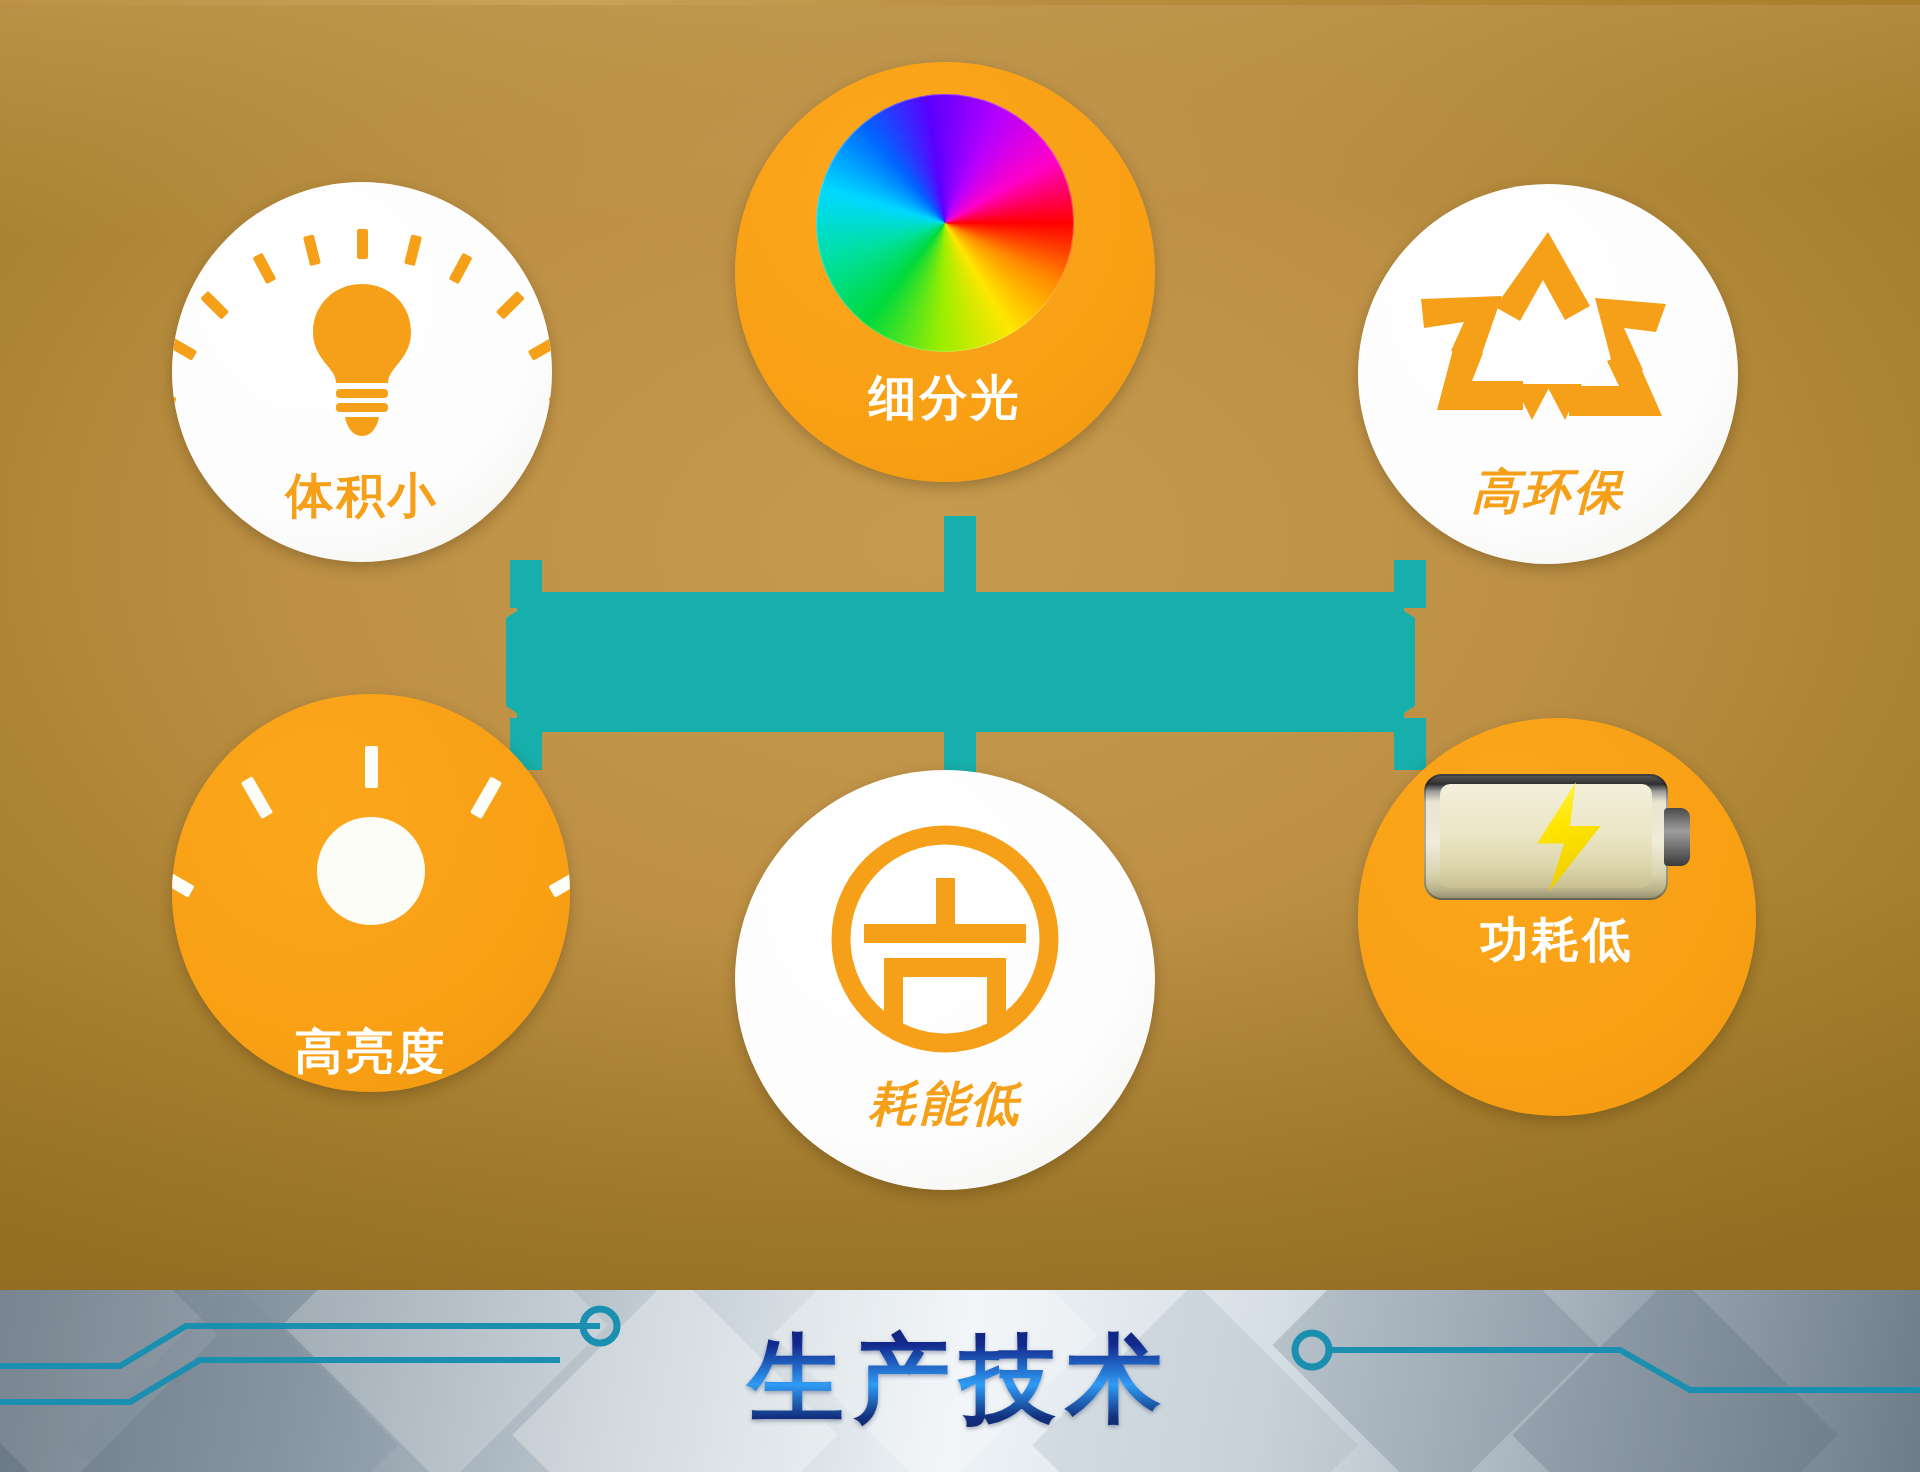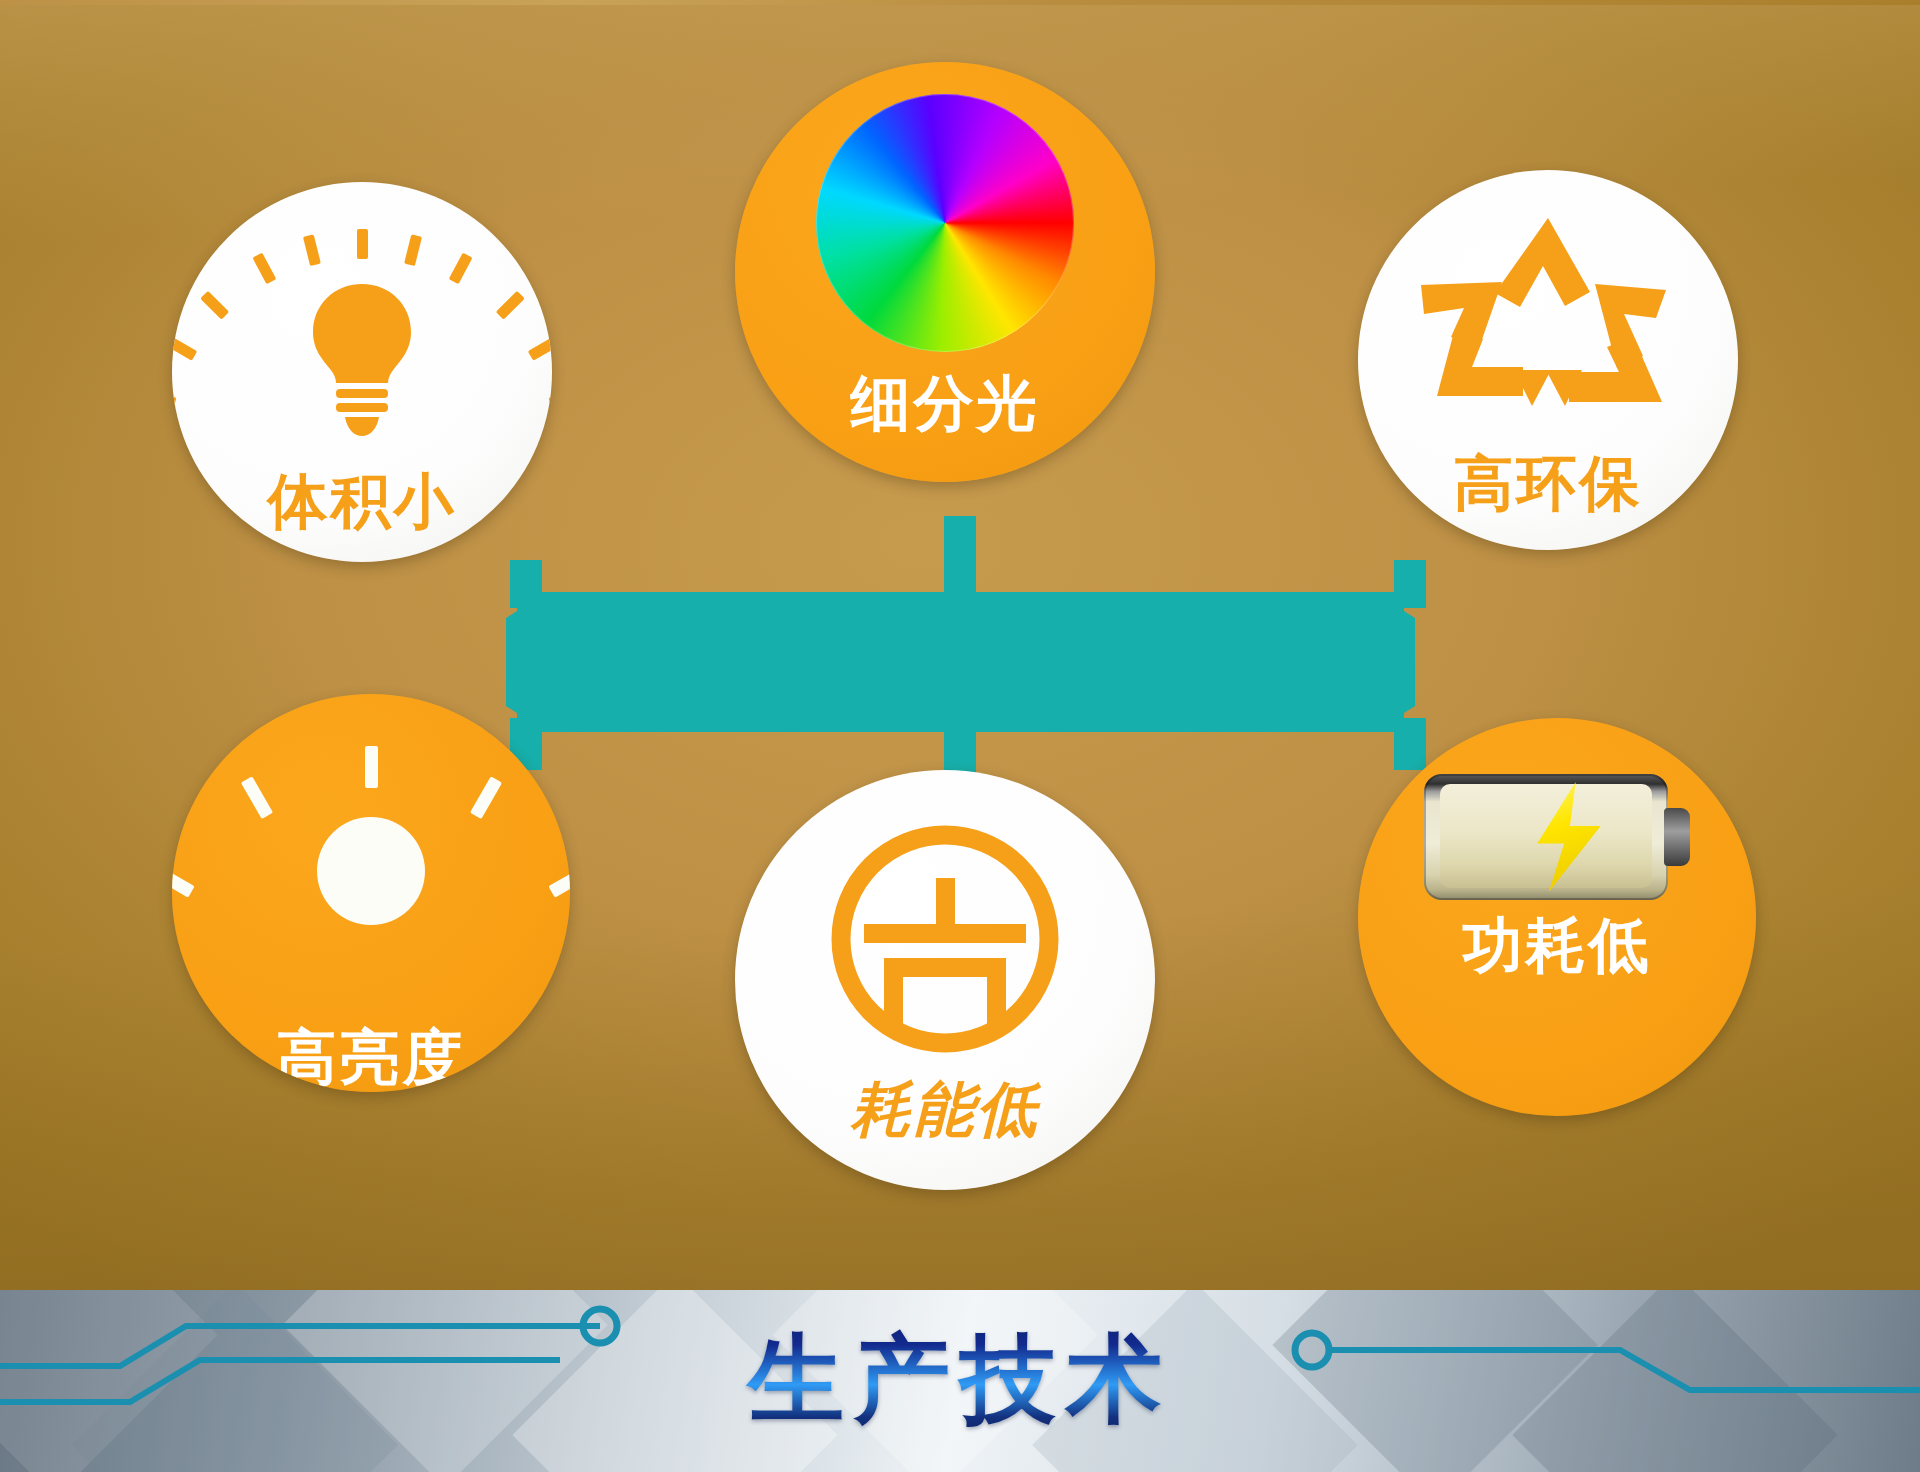--- a/index.html
+++ b/index.html
@@ -55,29 +55,29 @@
 
   
   .node{position:absolute;border-radius:50%;
     box-shadow:0 5px 14px rgba(60,40,10,.30);
     display:flex;flex-direction:column;align-items:center;justify-content:flex-start;
     overflow:hidden;}
   .node.white{background:radial-gradient(circle at 38% 30%,#ffffff 0%,#fdfdfd 62%,#efefec 100%);}
   .node.orange{background:radial-gradient(circle at 38% 30%,#fba71c 0%,#f9a015 60%,#f0980e 100%);}
   .node .icon-wrap{flex:0 0 auto;display:flex;align-items:center;justify-content:center;}
   .node .cap{
-    font-size:60px;font-weight:700;letter-spacing:3px;white-space:nowrap;line-height:1;
+    font-size:48px;font-weight:700;letter-spacing:3px;white-space:nowrap;line-height:1;
   }
   .cap.orange-txt{color:#f6a01a;}
   .cap.white-txt{color:#ffffff;}
 
   
   #n-small {left:172px; top:182px; width:380px;height:380px;}
   #n-spec  {left:735px; top:62px;  width:420px;height:420px;}
-  #n-eco   {left:1358px;top:170px; width:380px;height:380px;}
+  #n-eco   {left:1358px;top:184px; width:380px;height:380px;font-style:italic;}
   #n-bright{left:172px; top:694px; width:398px;height:398px;}
   #n-save  {left:735px; top:770px; width:420px;height:420px;font-style:italic;}
   #n-power {left:1358px;top:718px; width:398px;height:398px;}
 
   #n-small  .icon-wrap{margin-top:44px;}
   #n-small  .cap{margin-top:16px;}
   #n-spec   .icon-wrap{margin-top:32px;}
   #n-spec   .cap{margin-top:22px;}
   #n-eco    .icon-wrap{margin-top:40px;}
   #n-eco    .cap{margin-top:14px;}

